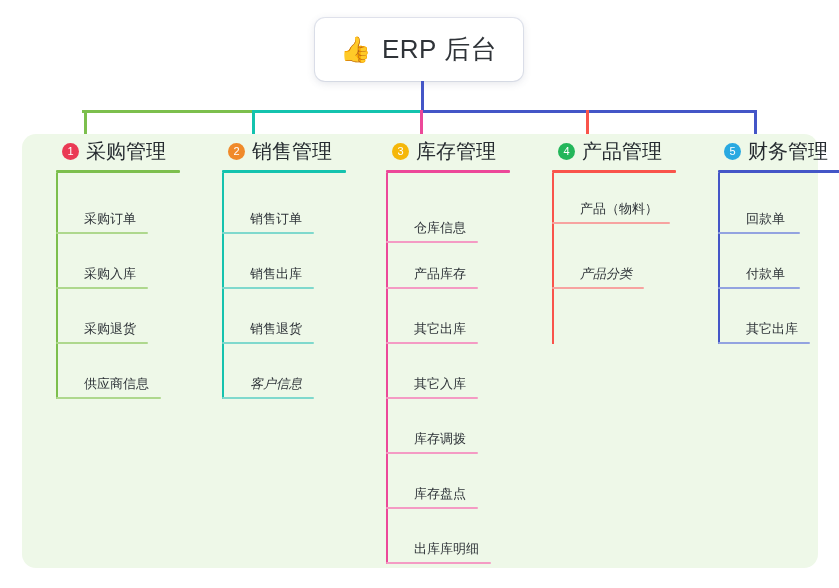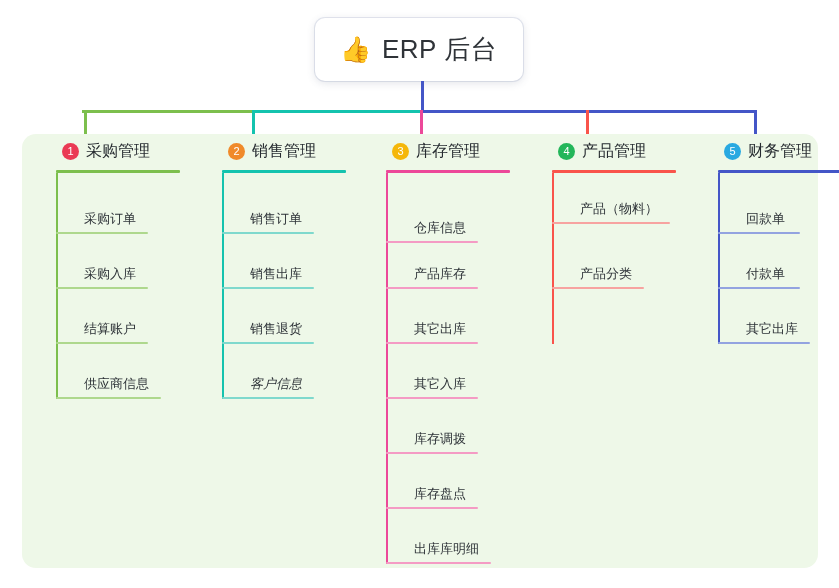--- a/index.html
+++ b/index.html
@@ -40,21 +40,21 @@
   }
 
   
   .col{position:absolute;top:0;}
   .col-head{position:relative;height:34px;display:flex;align-items:center;gap:7px;padding-left:18px;}
   .badge{
     width:17px;height:17px;border-radius:50%;
     color:#ffffff;font-size:11px;line-height:17px;text-align:center;
     flex:0 0 auto;font-family:"Liberation Sans",sans-serif;
   }
-  .col-title{font-size:16px;color:#262b30;white-space:nowrap;}
+  .col-title{font-size:20px;color:#262b30;white-space:nowrap;}
   .head-rule{position:absolute;left:12px;height:3px;border-radius:1px;}
 
   .spine{position:absolute;width:2px;}
 
   .item{position:absolute;left:12px;}
   .item-label{position:absolute;left:28px;bottom:6px;font-size:13px;color:#2e3338;white-space:nowrap;margin-top:40px;}
   .item-rule{position:absolute;left:0;bottom:0;height:2px;border-radius:1px;}
 </style>
 </head>
 <body>
@@ -89,21 +89,21 @@
           <div class="spine" style="left: 12px; top: 39px; height: 226px; background: rgb(124, 191, 77);"></div>
           <div class="item" style="top: 74px; height: 26px; width: 92px;">
             <span class="item-label">采购订单</span>
             <div class="item-rule" style="width: 92px; background: rgb(174, 216, 141);"></div>
           </div>
           <div class="item" style="top: 129px; height: 26px; width: 92px;">
             <span class="item-label">采购入库</span>
             <div class="item-rule" style="width: 92px; background: rgb(174, 216, 141);"></div>
           </div>
           <div class="item" style="top: 184px; height: 26px; width: 92px;">
-            <span class="item-label">结算账户</span>
+            <span class="item-label">采购退货</span>
             <div class="item-rule" style="width: 92px; background: rgb(174, 216, 141);"></div>
           </div>
           <div class="item" style="top: 239px; height: 26px; width: 105px;">
             <span class="item-label">供应商信息</span>
             <div class="item-rule" style="width: 105px; background: rgb(174, 216, 141);"></div>
           </div>
         </div>
         <div class="col" style="left: 188px;">
           <div class="col-head">
             <span class="badge" style="background: rgb(240, 138, 42);">2</span>
@@ -168,21 +168,21 @@
           <div class="col-head">
             <span class="badge" style="background: rgb(35, 182, 90);">4</span>
             <span class="col-title">产品管理</span>
           </div>
           <div class="head-rule" style="top: 36px; width: 124px; background: rgb(249, 84, 75);"></div>
           <div class="spine" style="left: 12px; top: 39px; height: 171px; background: rgb(249, 84, 75);"></div>
           <div class="item" style="top: 64px; height: 26px; width: 118px;">
             <span class="item-label">产品（物料）</span>
             <div class="item-rule" style="width: 118px; background: rgb(247, 163, 160);"></div>
           </div>
-          <div class="item" style="top: 129px; height: 26px; width: 92px;">
+          <div class="item" style="top: 129px; height: 26px; width: 92px; font-style: italic;">
             <span class="item-label">产品分类</span>
             <div class="item-rule" style="width: 92px; background: rgb(247, 163, 160);"></div>
           </div>
         </div>
         <div class="col" style="left: 684px;">
           <div class="col-head">
             <span class="badge" style="background: rgb(41, 169, 225);">5</span>
             <span class="col-title">财务管理</span>
           </div>
           <div class="head-rule" style="top: 36px; width: 124px; background: rgb(68, 86, 199);"></div>

